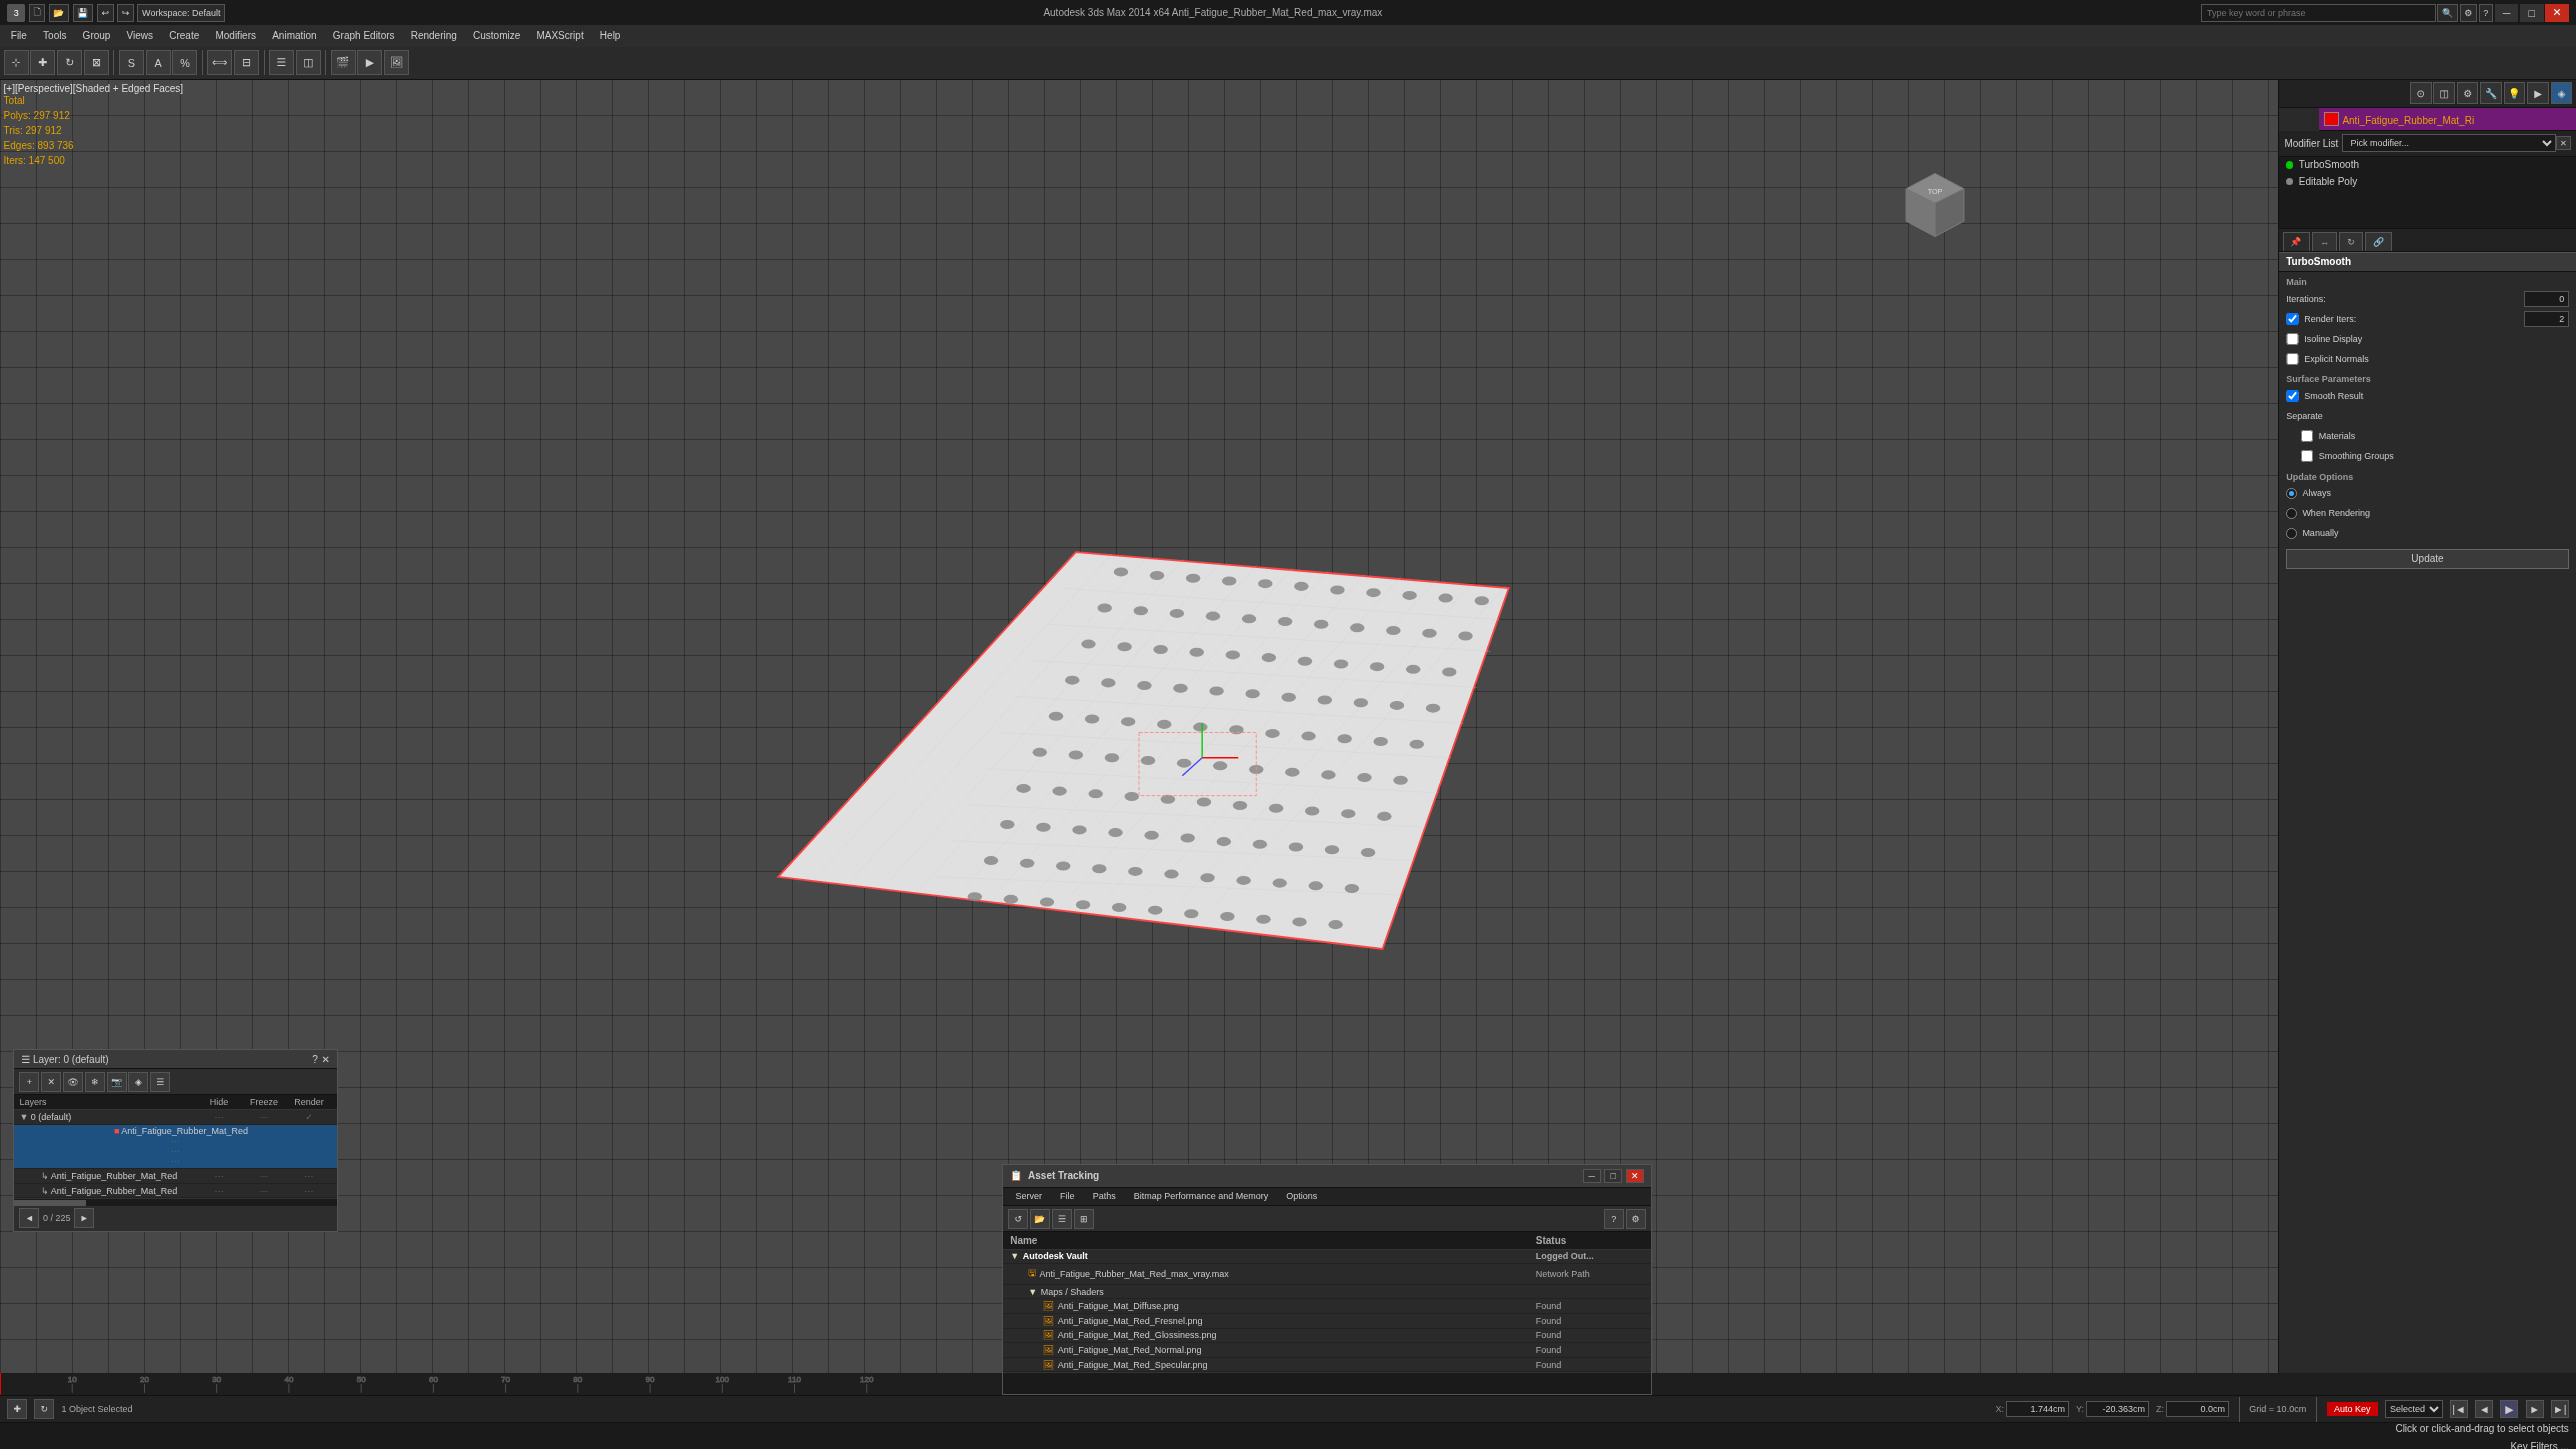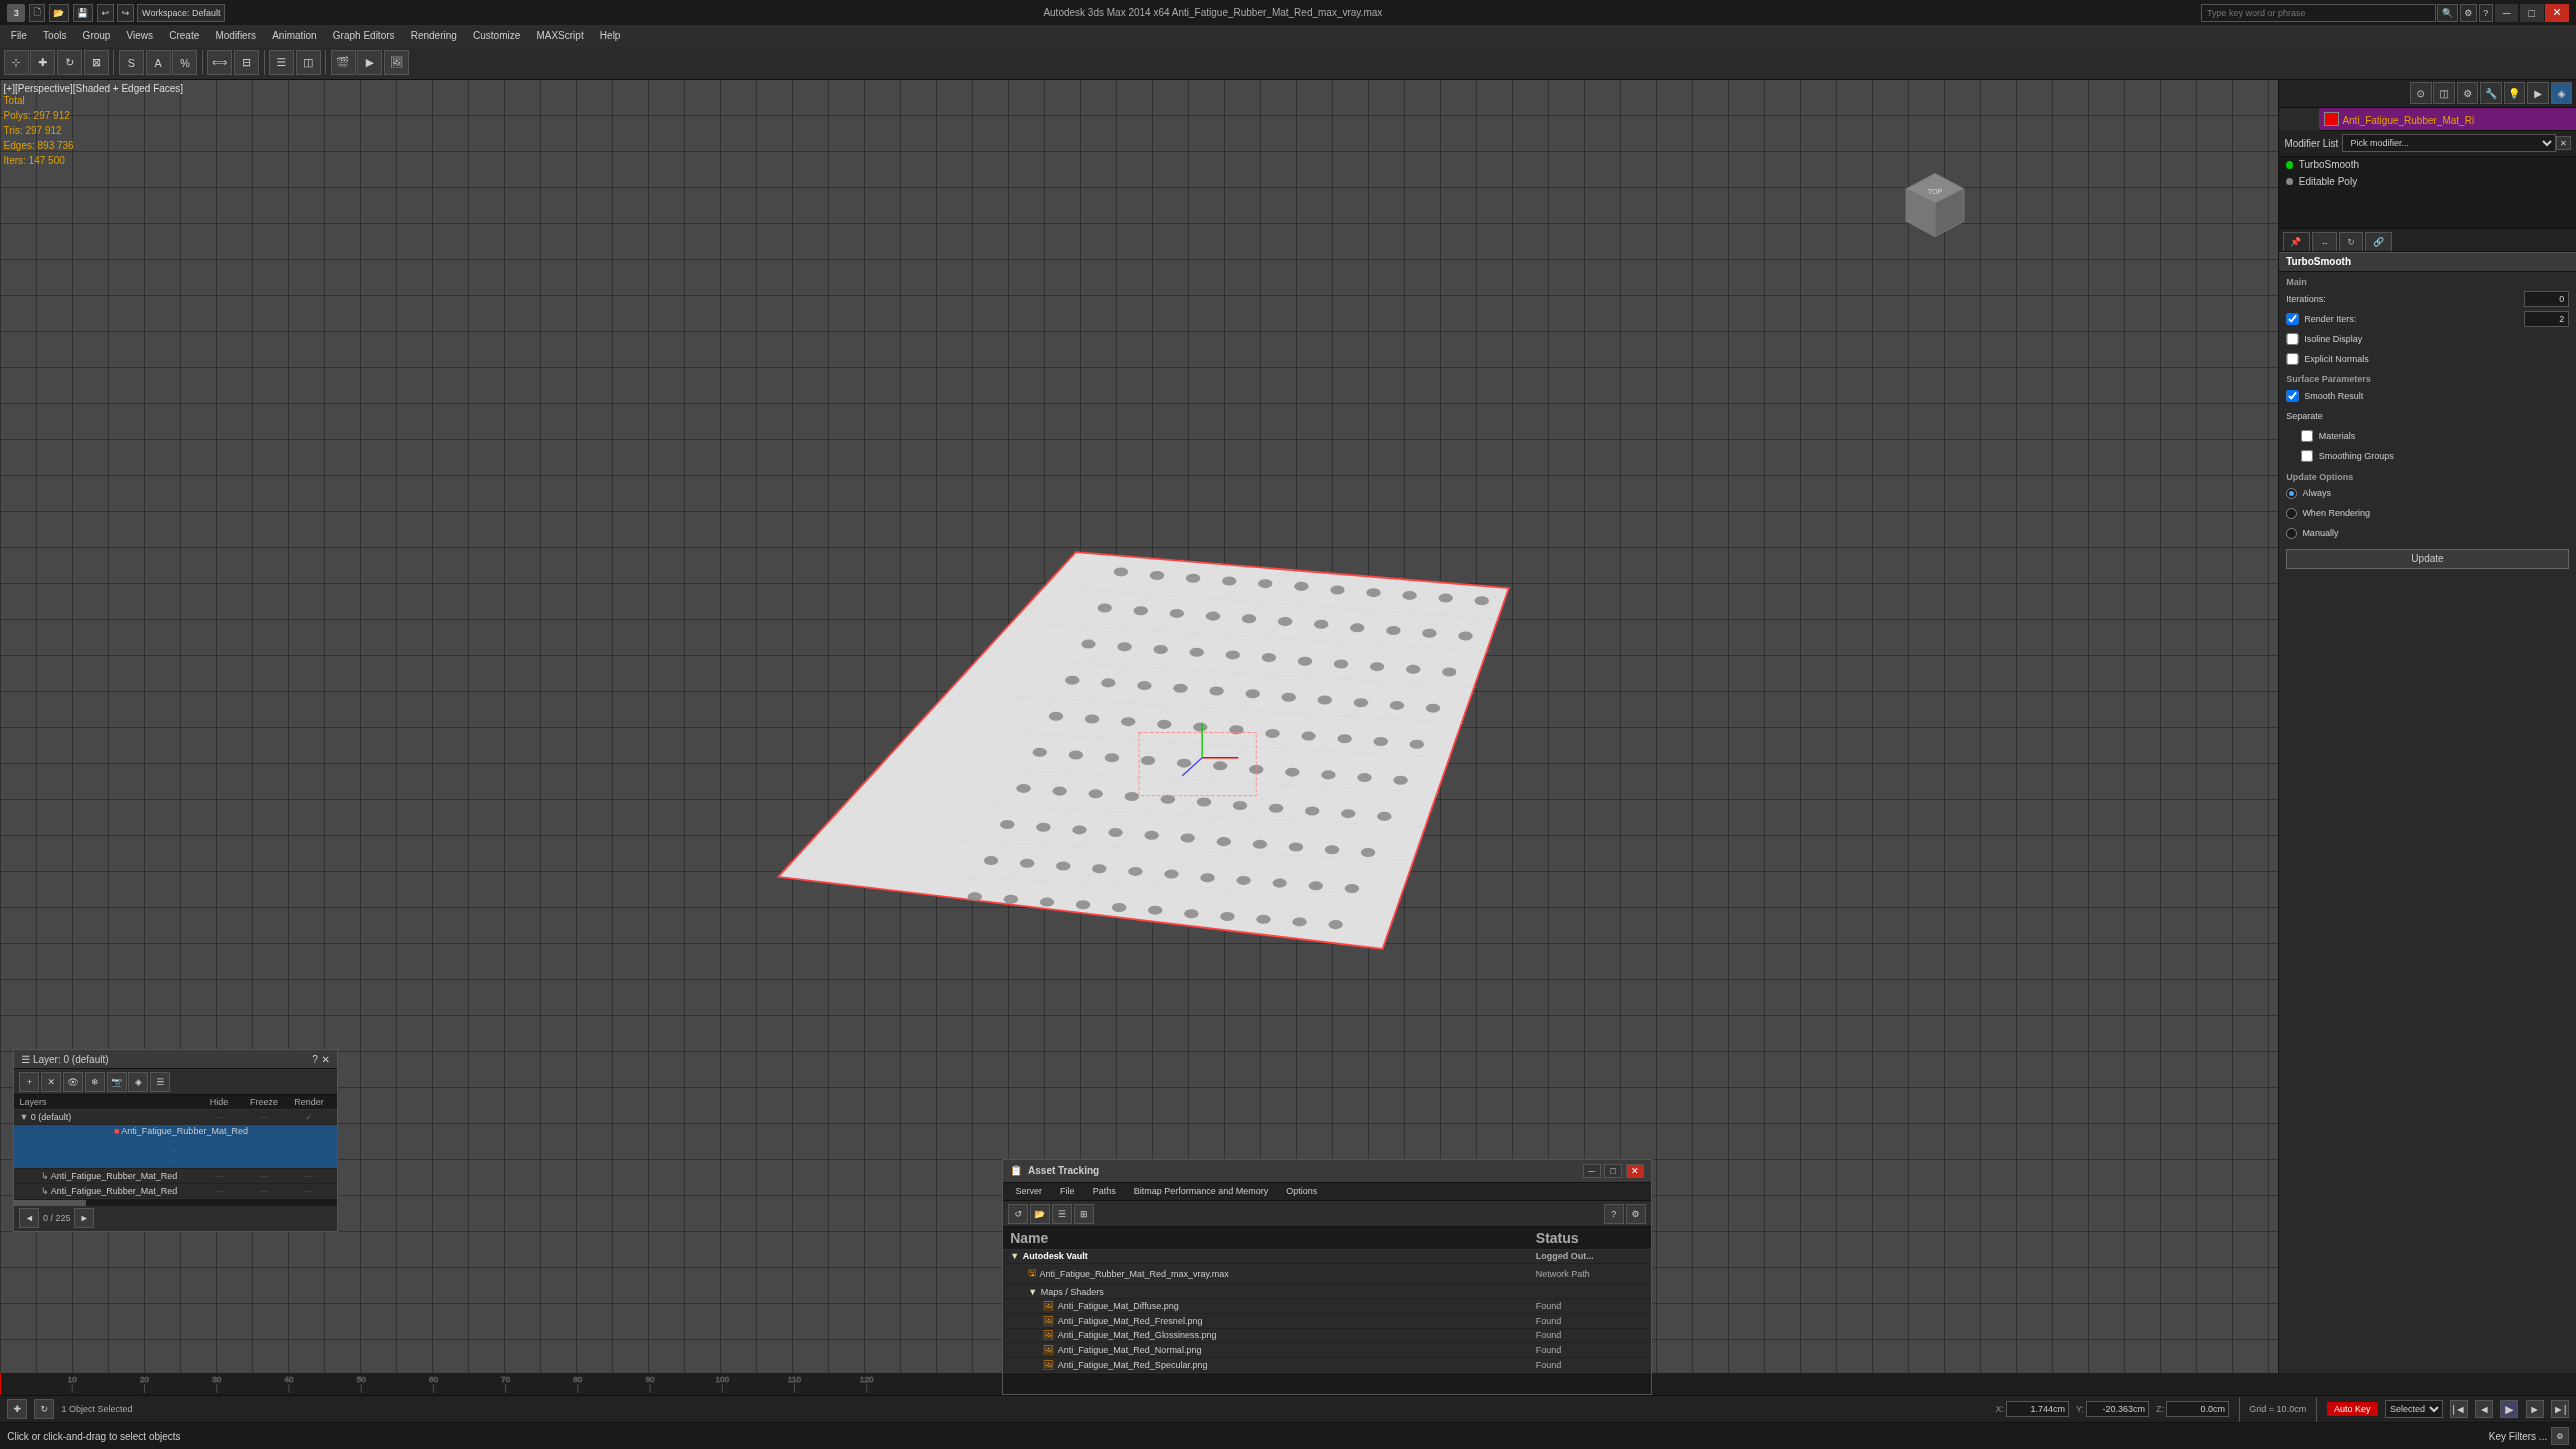--- a/index.html
+++ b/index.html
@@ -513,21 +513,21 @@
       border: 0.9px solid #555;
       color: #ccc;
       font-size: 9px;
       cursor: pointer;
       display: flex; align-items: center; justify-content: center;
     }
     #asset-table-header {
       display: flex;
       background: #1a1a1a;
       padding: 2.7px 7.2px;
-      font-size: 14px;
+      font-size: 10px;
       color: #aaa;
       font-weight: bold;
       border-bottom: 0.9px solid #333;
     }
     .at-col-name { flex: 1; }
     .at-col-status { width: 108px; text-align: left; }
     .asset-row {
       display: flex;
       align-items: center;
       padding: 1.8px 7.2px;
@@ -573,24 +573,25 @@
 
     #anim-bar {
       position: absolute;
       bottom: 0;
       left: 0;
       right: 0;
       height: 27px;
       background: #1a1a1a;
       border-top: 0.9px solid #111;
       display: flex;
-      align-items: center;
+      align-items: flex-end;
       padding: 0 7.2px;
       gap: 3.6px;
       z-index: 50;
+      flex-direction: column;
     }
 
     
     #timeline {
       position: absolute;
       bottom: 54px;
       left: 0;
       right: 0;
       height: 21.7px;
       background: #1e1e1e;

